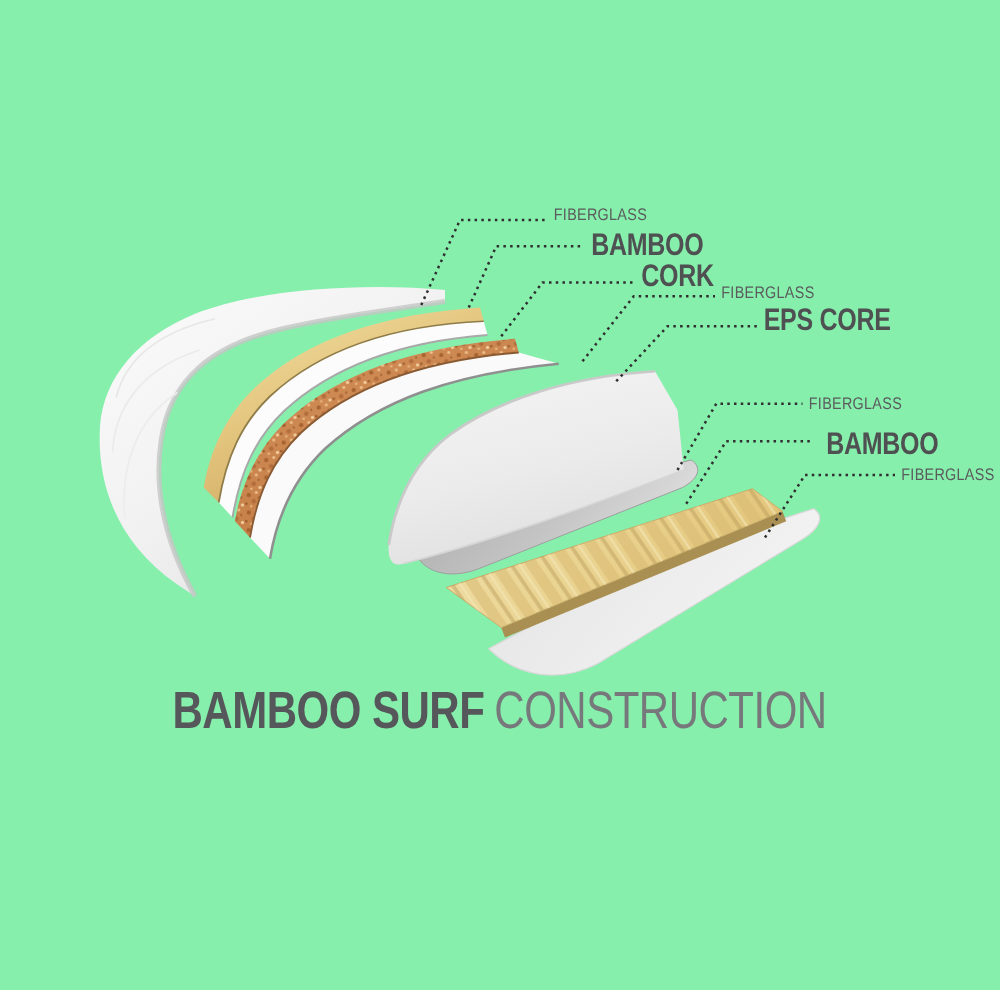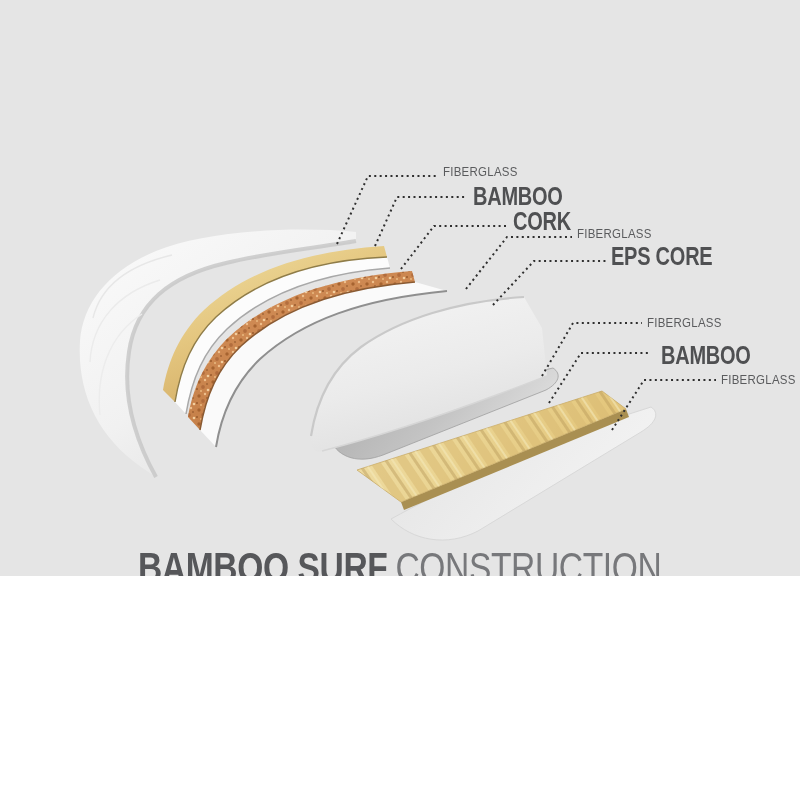--- a/index.html
+++ b/index.html
@@ -1,17 +1,17 @@
 <!DOCTYPE html>
 <html><head>
 <meta charset="utf-8">
 <style>
   html,body{margin:0;padding:0;background:#ffffff;}
   .stage{
-    position:relative;width:800px;height:576px;background:#e5e5e5;overflow:hidden;
+    position:relative;width:800px;height:792px;background:#86efac;overflow:hidden;
     font-family:"Liberation Sans",sans-serif;
   }
   .stage svg{position:absolute;left:0;top:0;}
   .lbl{
     position:absolute;white-space:nowrap;transform-origin:left center;
     color:#555658;user-select:none;
   }
   .lbl.small{
     font-size:13.5px;font-weight:400;letter-spacing:.3px;transform:scaleX(.85);
     color:#5a5b5d;

